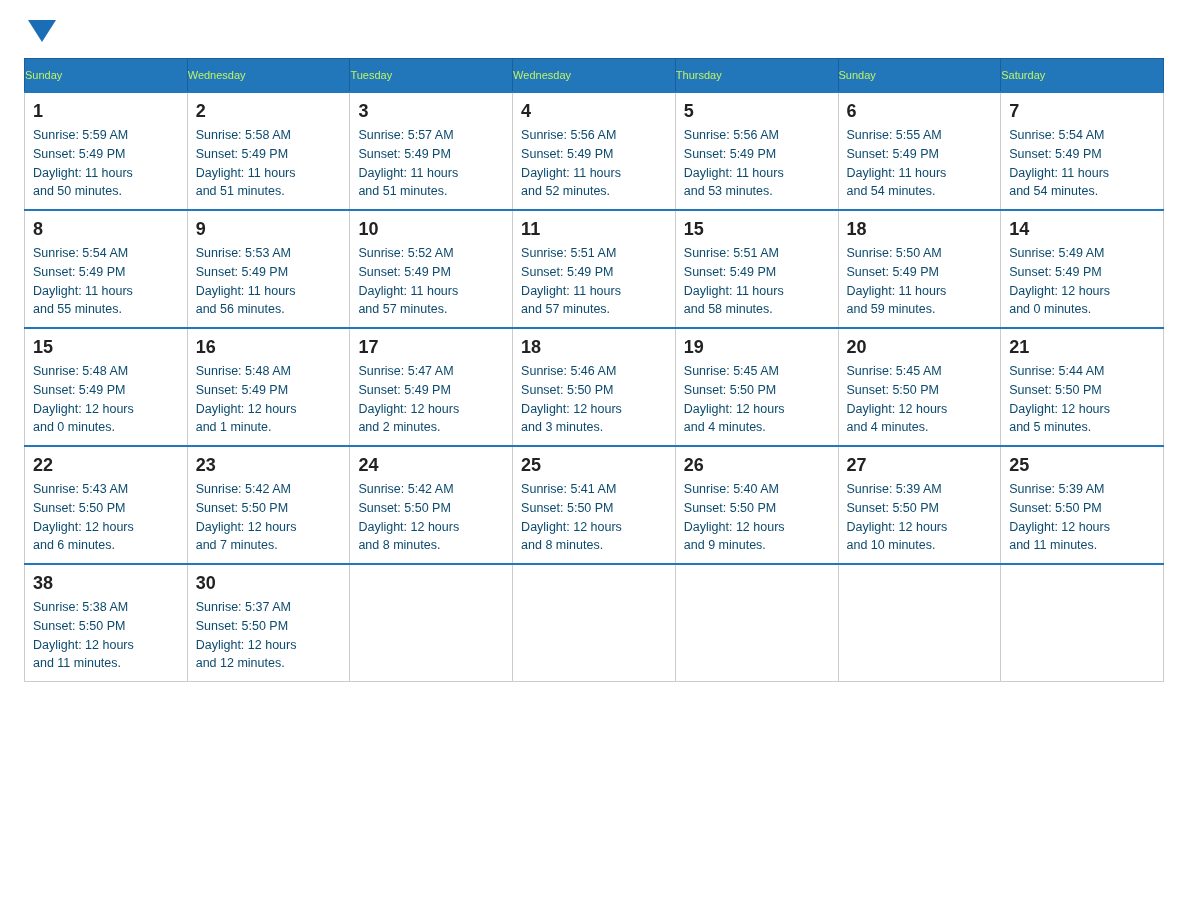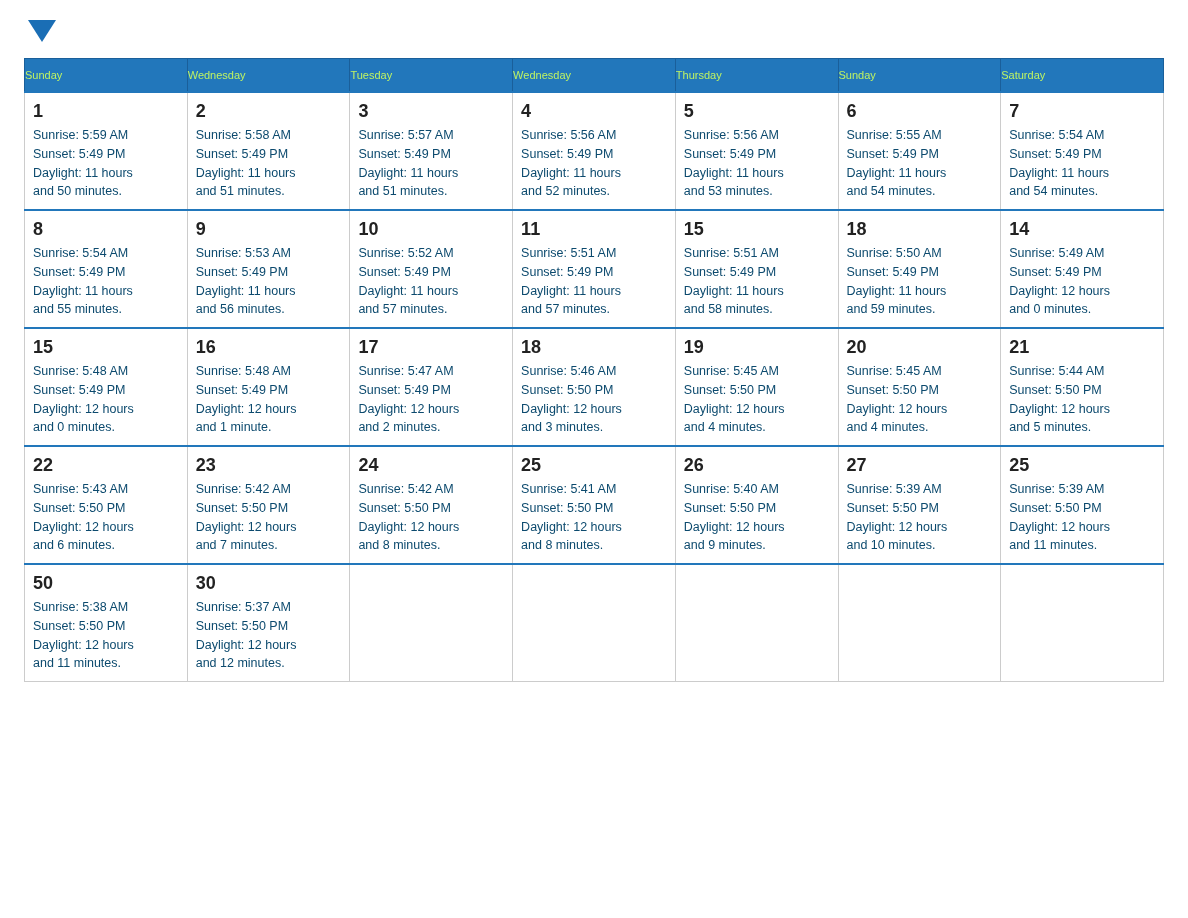--- a/index.html
+++ b/index.html
@@ -253,21 +253,21 @@
           <div class="day-number">27</div>
           <div class="day-info">Sunrise: 5:39 AM<br>Sunset: 5:50 PM<br>Daylight: 12 hours<br>and 10 minutes.</div>
         </td>
         <td>
           <div class="day-number">25</div>
           <div class="day-info">Sunrise: 5:39 AM<br>Sunset: 5:50 PM<br>Daylight: 12 hours<br>and 11 minutes.</div>
         </td>
       </tr>
       <tr class="week-row">
         <td>
-          <div class="day-number">50</div>
+          <div class="day-number">38</div>
           <div class="day-info">Sunrise: 5:38 AM<br>Sunset: 5:50 PM<br>Daylight: 12 hours<br>and 11 minutes.</div>
         </td>
         <td>
           <div class="day-number">30</div>
           <div class="day-info">Sunrise: 5:37 AM<br>Sunset: 5:50 PM<br>Daylight: 12 hours<br>and 12 minutes.</div>
         </td>
         <td class="empty-cell"></td>
         <td class="empty-cell"></td>
         <td class="empty-cell"></td>
         <td class="empty-cell"></td>

